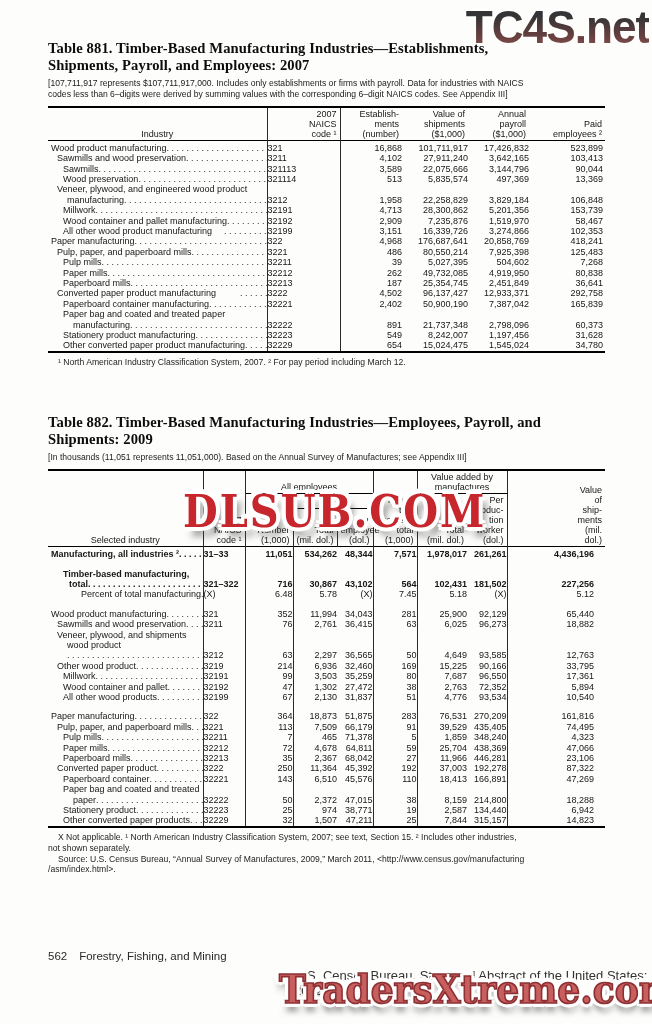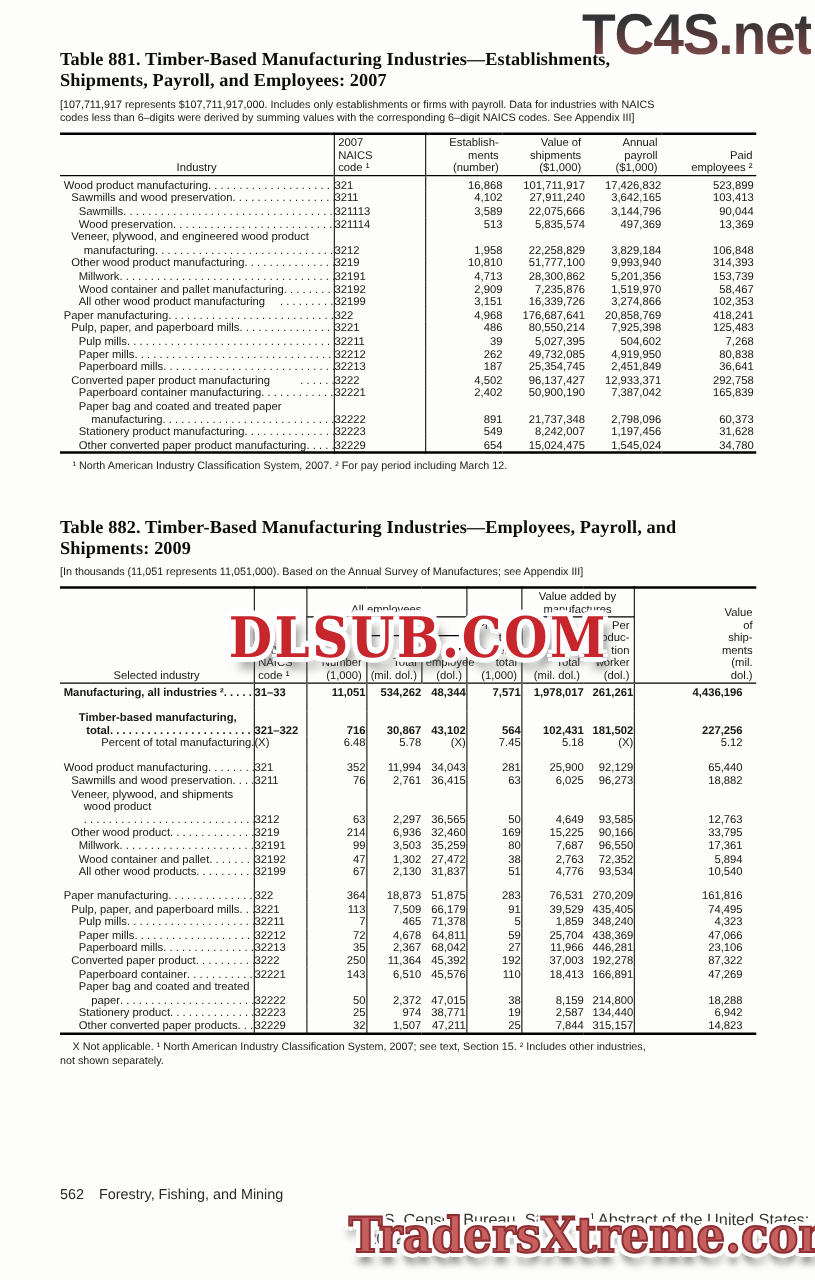--- a/index.html
+++ b/index.html
@@ -12,21 +12,21 @@
              line-height:1.18;letter-spacing:.1px;margin:0 0 4px;color:#0d0d0d}
   .note{font-size:8.6px;line-height:1.24;margin:0 0 6px;color:#1a1a1a}
   .stack{white-space:pre-line}
 
   table.t{border-collapse:collapse;table-layout:fixed;width:557px;
           border-top:2px solid #000;border-bottom:2px solid #000;font-size:9px;color:#161616}
   .t th{font-weight:400;vertical-align:bottom;padding:1px 3px;line-height:10px}
   .t td{vertical-align:bottom;line-height:10.4px;padding:0}
   .t tbody tr:first-child td{border-top:1px solid #000;padding-top:2px}
   .bR{border-right:1px solid #2a2a2a}
-  .cen{text-align:left}
+  .cen{text-align:right}
   .thr{text-align:right}
   .vmid{vertical-align:middle;text-align:center}
   .grp{text-align:center;vertical-align:middle;border-bottom:1px solid #000}
   .num{text-align:right;padding-right:5px}
   .code{padding-left:4px}
   .t881 td:last-child{padding-right:2px}
   .t882 td:last-child{padding-right:11px}
   .shipcol{padding-right:11px}
   .rb{font-weight:700}
   .sp td{height:9px}
@@ -158,33 +158,20 @@
               <div class="lw" style="padding-left: 19px;">
                 <span class="t">manufacturing</span>
                 <span class="d"></span>
               </div>
             </td>
             <td class="bR code">3212</td>
             <td class="n num">1,958</td>
             <td class="n num">22,258,829</td>
             <td class="n num">3,829,184</td>
             <td class="n num">106,848</td>
-          </tr>
-          <tr>
-            <td class="bR">
-              <div class="lw" style="padding-left: 9px;">
-                <span class="t">Other wood product manufacturing</span>
-                <span class="d"></span>
-              </div>
-            </td>
-            <td class="bR code">3219</td>
-            <td class="n num">10,810</td>
-            <td class="n num">51,777,100</td>
-            <td class="n num">9,993,940</td>
-            <td class="n num">314,393</td>
           </tr>
           <tr>
             <td class="bR">
               <div class="lw" style="padding-left: 15px;">
                 <span class="t">Millwork</span>
                 <span class="d"></span>
               </div>
             </td>
             <td class="bR code">32191</td>
             <td class="n num">4,713</td>
@@ -770,20 +757,22 @@
             <td class="n num">7,844</td>
             <td class="bR num">315,157</td>
             <td class="n num">14,823</td>
           </tr>
         </tbody>
     </table>
 
     <div class="fn">
       <p class="stack">X Not applicable. ¹ North American Industry Classification System, 2007; see text, Section 15. ² Includes other industries,
 not shown separately.</p>
+      <p class="stack">Source: U.S. Census Bureau, “Annual Survey of Manufactures, 2009,” March 2011, &lt;http://www.census.gov/manufacturing
+/asm/index.html&gt;.</p>
     </div>
   </section>
 
   <div class="wm wm-mid">DLSUB.COM</div>
 
   <div class="footer-left">
     <span class="pn">562</span><span>Forestry, Fishing, and Mining</span>
   </div>
   <div class="footer-right">U.S. Census Bureau, Statistical Abstract of the United States: 2012</div>
 

